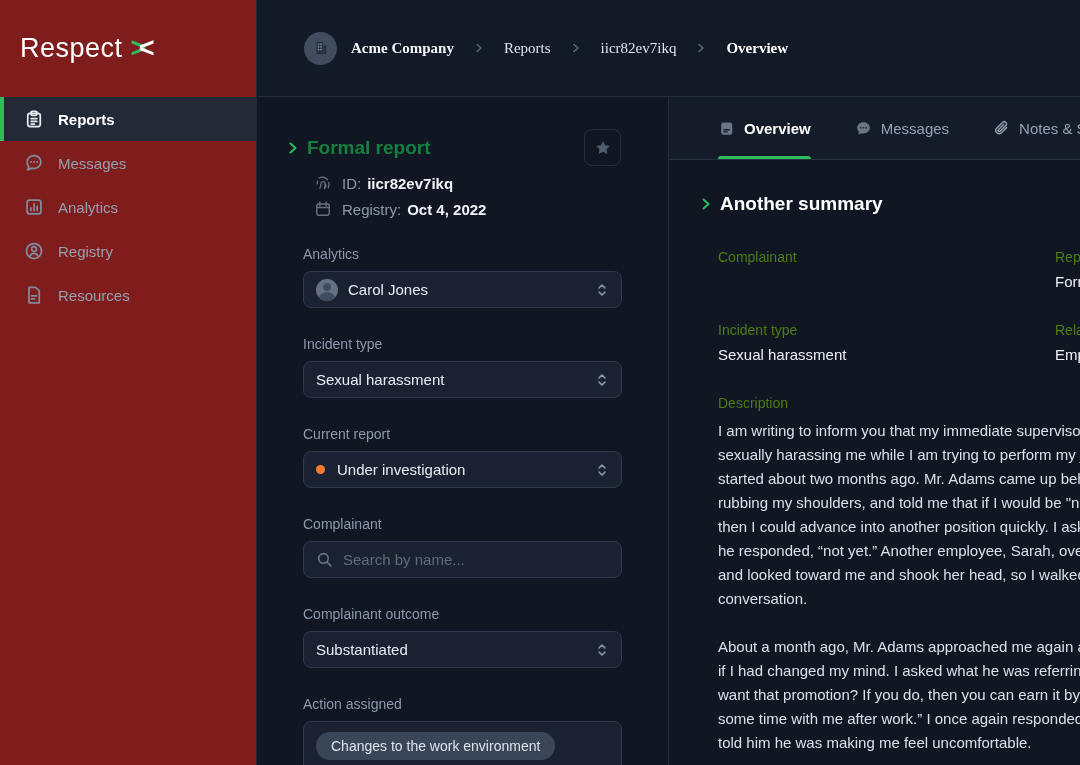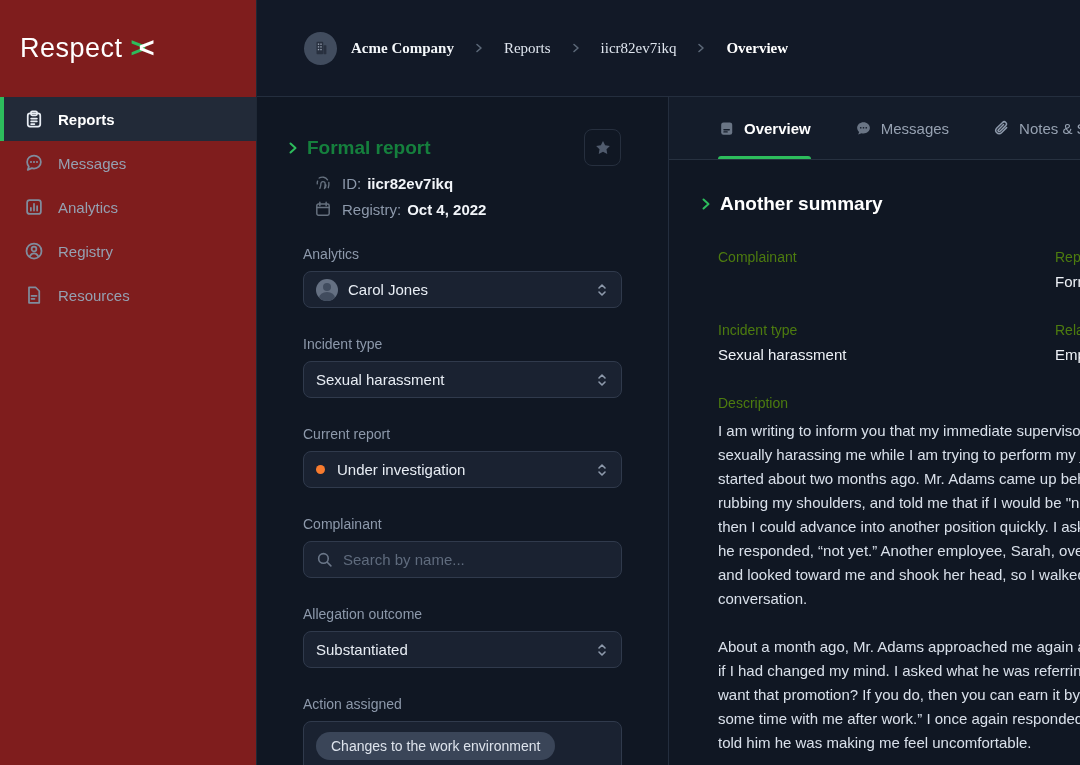--- a/index.html
+++ b/index.html
@@ -320,21 +320,21 @@
         <svg viewBox="0 0 16 16" width="17" height="17" fill="none" stroke="currentColor" stroke-width="1.5" stroke-linecap="round">
             <circle cx="7" cy="7" r="4.5"></circle>
             <path d="M10.6 10.6 14 14"></path>
           </svg>
       </span>
       <input type="text" placeholder="Search by name..." style="">
     </div>
   </div>
 
   <div class="field">
-    <div class="field-label">Allegation outcome</div>
+    <div class="field-label">Complainant outcome</div>
     <div class="control">
       <span class="grow">Substantiated</span>
       <span class="unfold">
         <svg viewBox="0 0 14 16" width="14" height="16" fill="none" stroke="currentColor" stroke-width="1.6" stroke-linecap="round" stroke-linejoin="round">
             <path d="M4 6 7 3l3 3M4 10l3 3 3-3"></path>
           </svg>
       </span>
     </div>
   </div>
 

